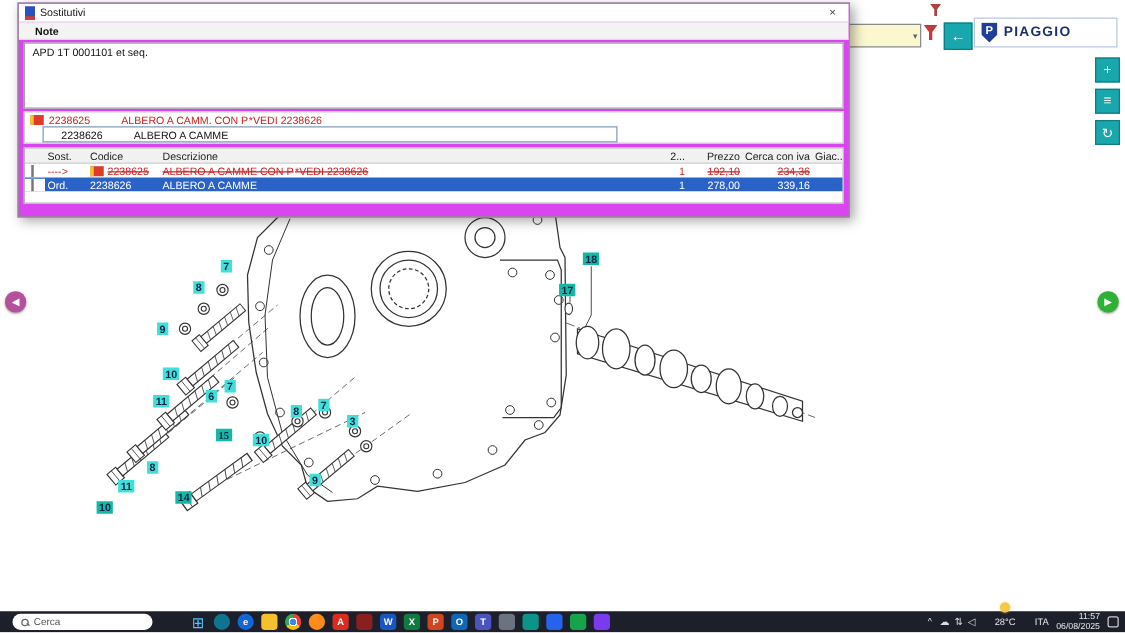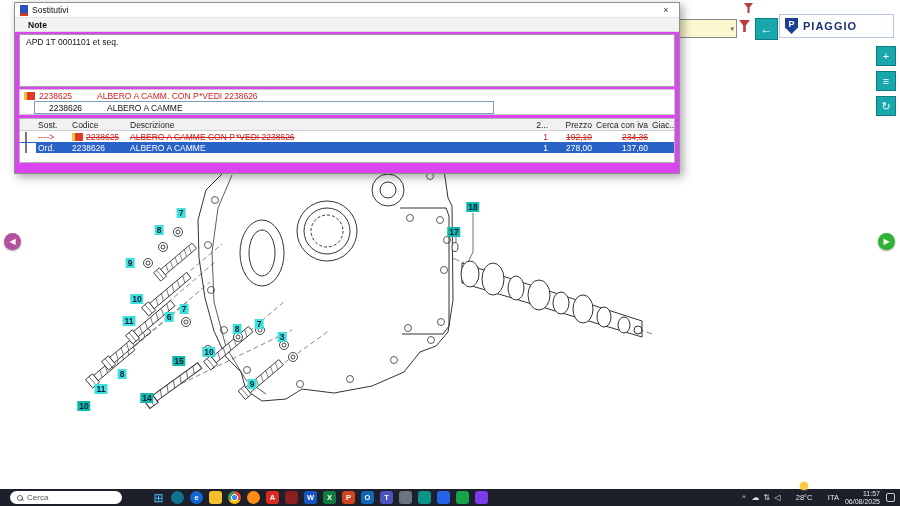--- a/index.html
+++ b/index.html
@@ -218,21 +218,21 @@
         <div class="callout cyan" style="left: 159px; top: 230px;">8</div>
         <div class="callout cyan" style="left: 130px; top: 263px;">9</div>
         <div class="callout cyan" style="left: 137px; top: 299px;">10</div>
         <div class="callout cyan" style="left: 129px; top: 321px;">11</div>
         <div class="callout cyan" style="left: 169px; top: 317px;">6</div>
         <div class="callout cyan" style="left: 184px; top: 309px;">7</div>
         <div class="callout cyan" style="left: 122px; top: 374px;">8</div>
         <div class="callout cyan" style="left: 101px; top: 389px;">11</div>
         <div class="callout yellow" style="left: 84px; top: 406px;">10</div>
         <div class="callout yellow" style="left: 147px; top: 398px;">14</div>
-        <div class="callout yellow" style="left: 179px; top: 361px;">15</div>
+        <div class="callout yellow" style="left: 179px; top: 348px; font-family: Liberation Serif, serif;">15</div>
         <div class="callout cyan" style="left: 209px; top: 352px;">10</div>
         <div class="callout cyan" style="left: 237px; top: 329px;">8</div>
         <div class="callout cyan" style="left: 259px; top: 324px;">7</div>
         <div class="callout cyan" style="left: 282px; top: 337px;">3</div>
         <div class="callout cyan" style="left: 252px; top: 384px;">9</div>
         <div class="callout yellow" style="left: 454px; top: 232px;">17</div>
         <div class="callout yellow" style="left: 473px; top: 207px;">18</div>
       </div>
   </div>
 
@@ -310,21 +310,21 @@
       </div>
       <div class="trow selected">
         <span class="cb-cell"><span class="cb"></span></span>
         <span>Ord.</span>
         <span>2238626</span>
         <span class="desc-cell">
             <span class="desc-main">ALBERO A CAMME</span>
           </span>
         <span class="c-r">1</span>
         <span class="c-r">278,00</span>
-        <span class="c-r">137,60</span>
+        <span class="c-r">339,16</span>
         <span></span>
       </div>
       <div class="tfiller"></div>
     </div>
 
   </div>
 
   <div class="taskbar">
     <div class="search-pill">
       <span class="mag"></span>

